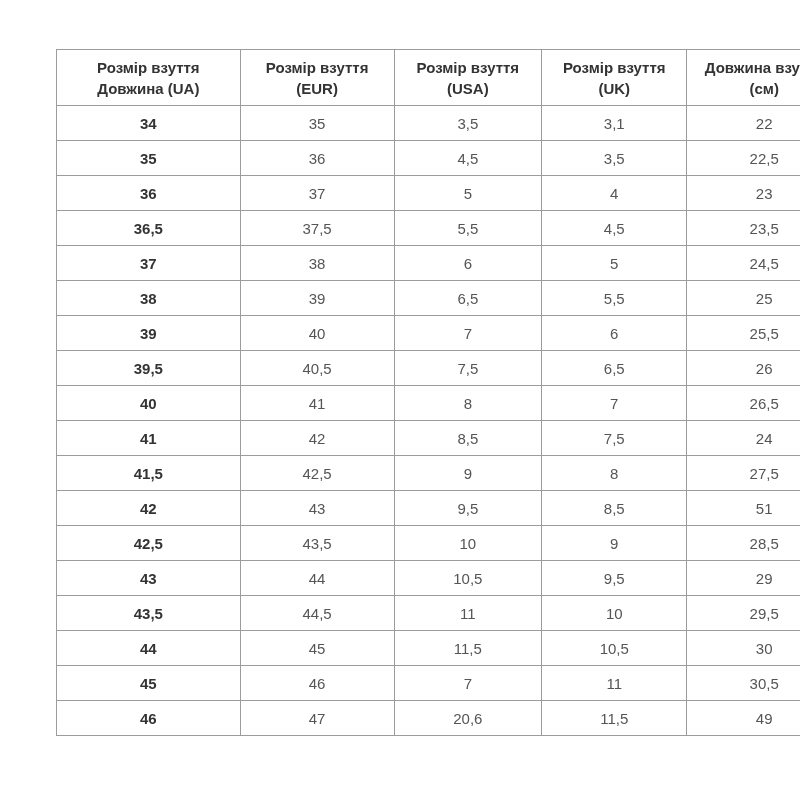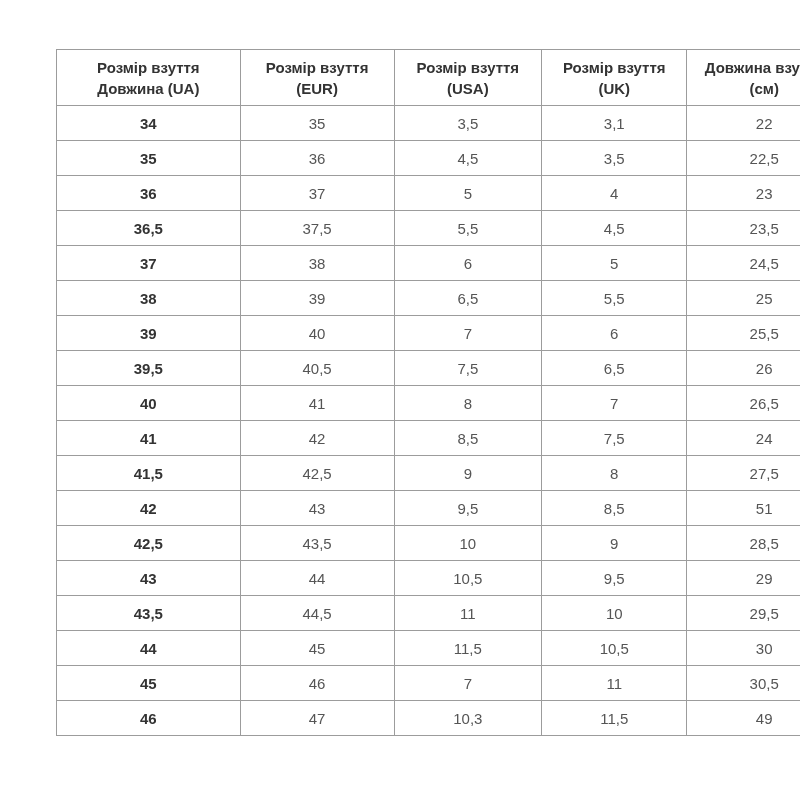--- a/index.html
+++ b/index.html
@@ -201,19 +201,19 @@
         <tr>
           <td class="first-col">45</td>
           <td>46</td>
           <td>7</td>
           <td>11</td>
           <td>30,5</td>
         </tr>
         <tr>
           <td class="first-col">46</td>
           <td>47</td>
-          <td>10,3</td>
+          <td>20,6</td>
           <td>11,5</td>
           <td>49</td>
         </tr>
       </tbody>
   </table>
 </div>
 
 </body></html>

